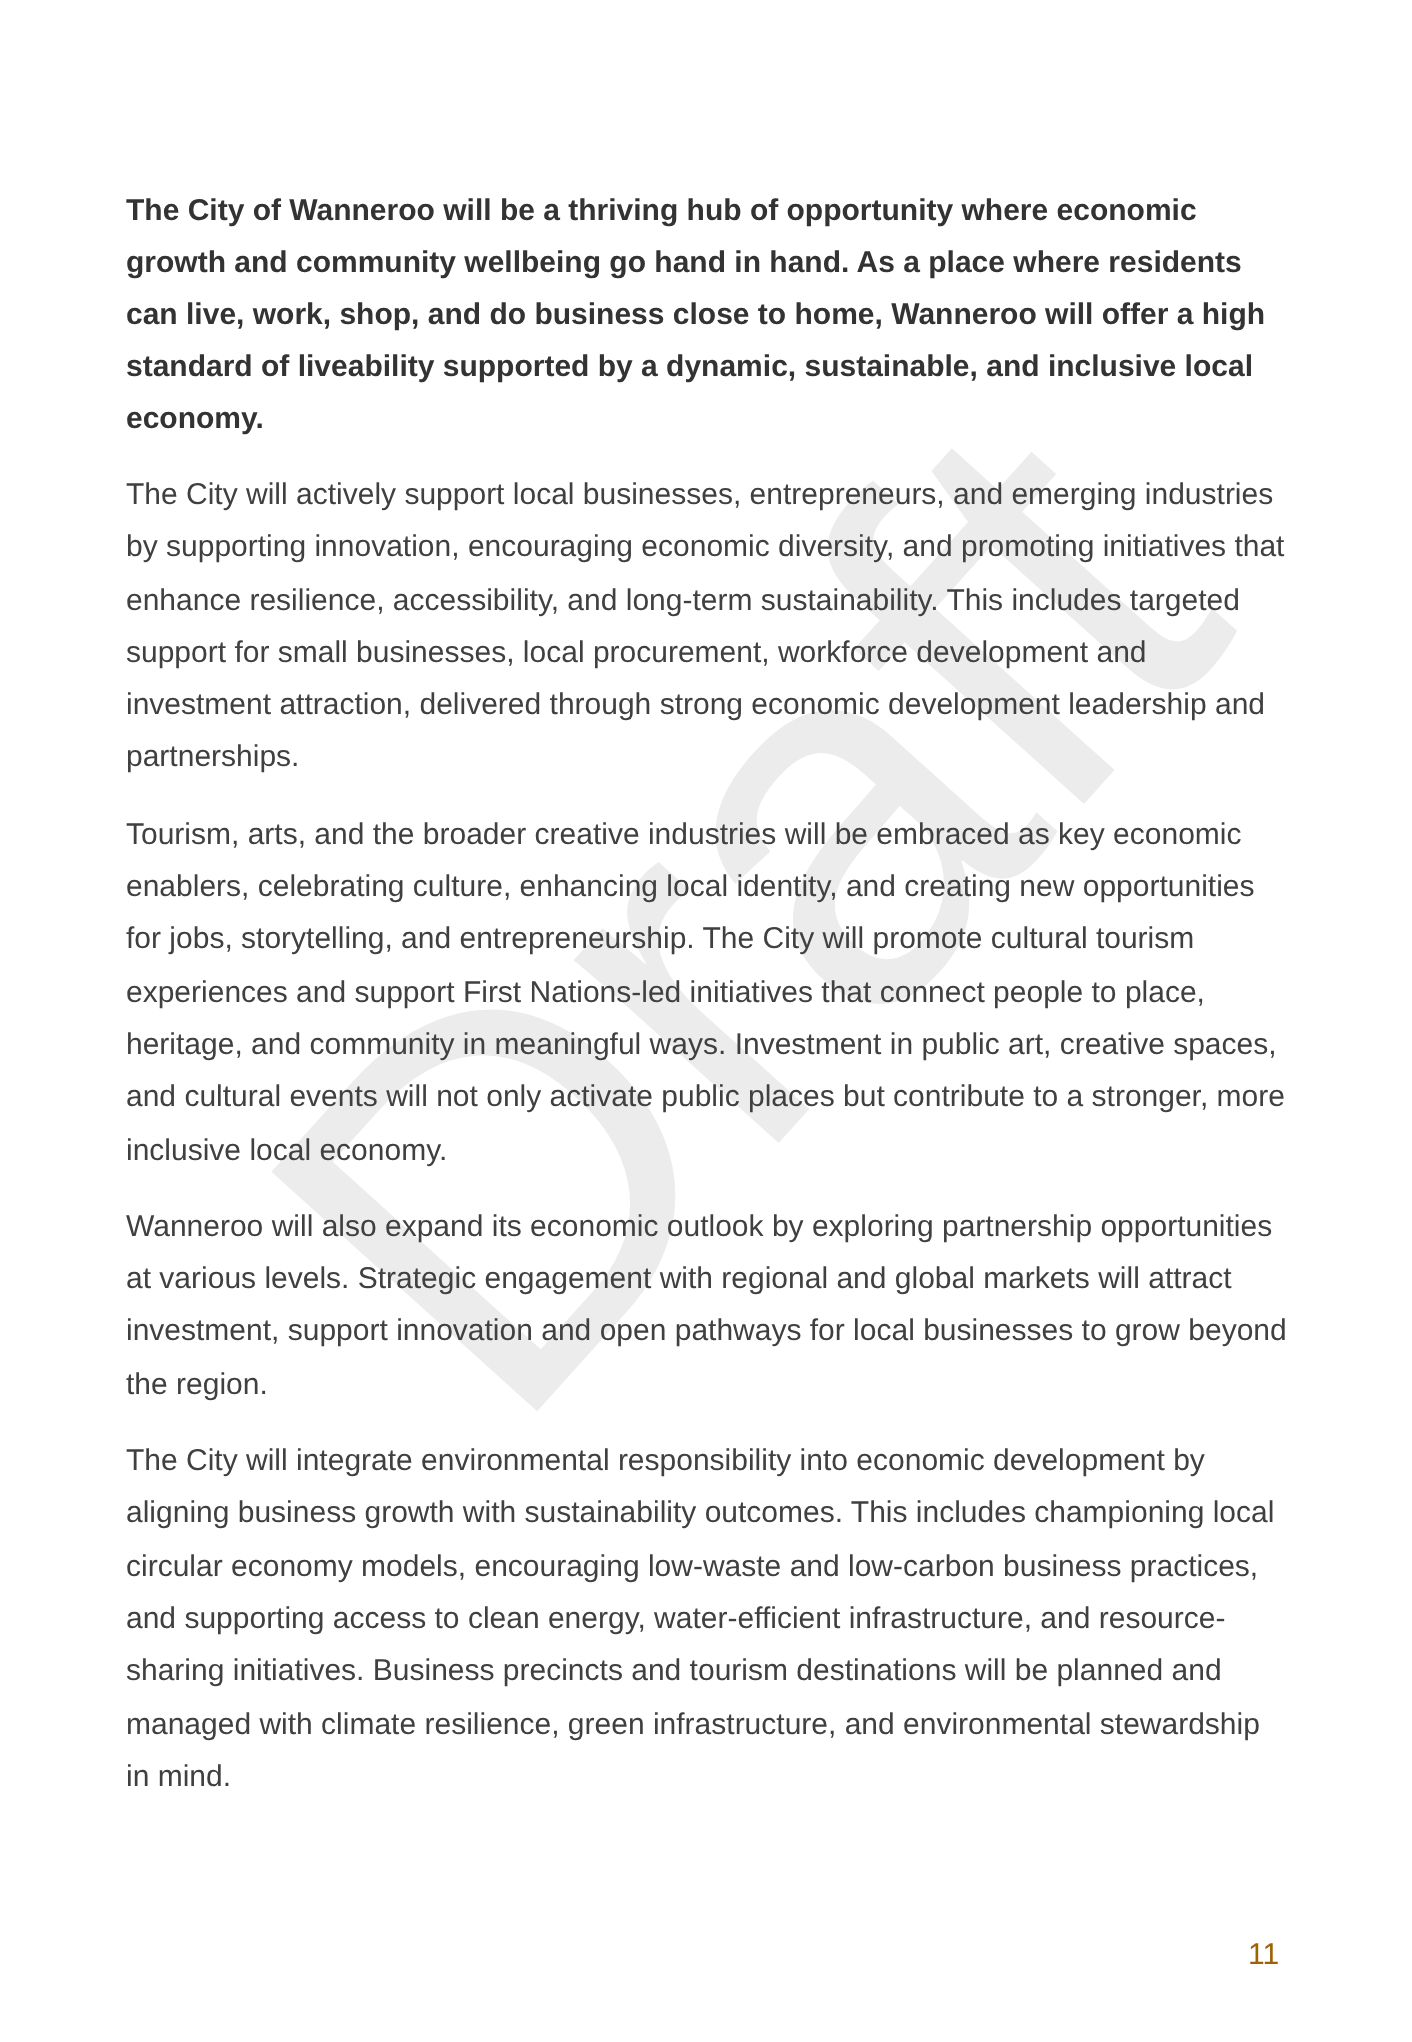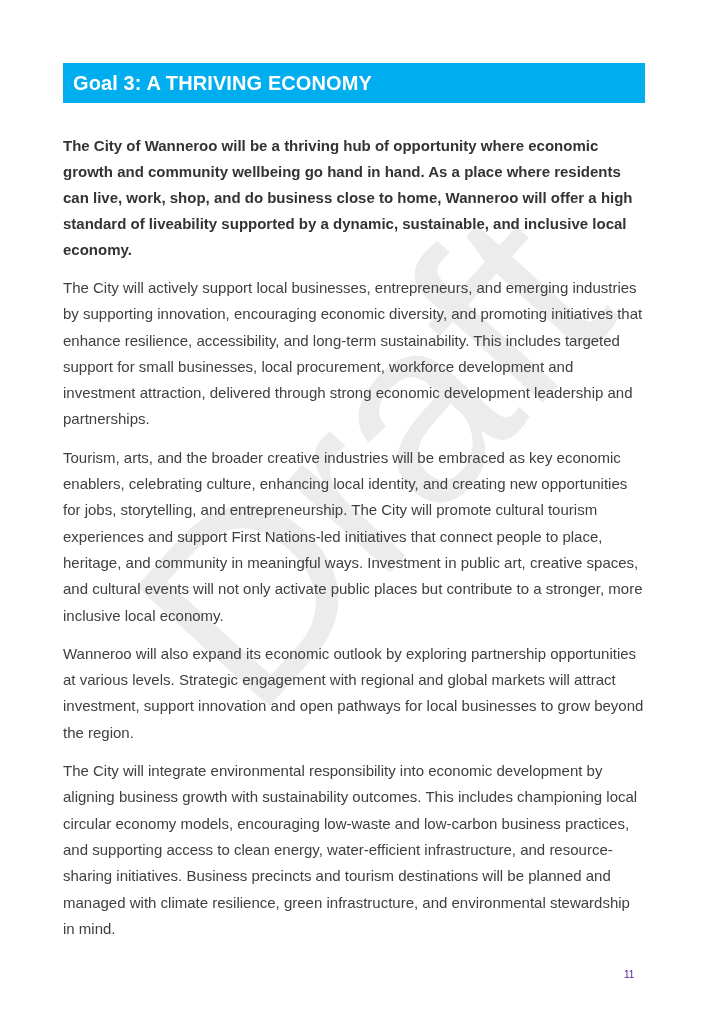--- a/index.html
+++ b/index.html
@@ -60,34 +60,31 @@
     .para {
       margin: 12px 0 0 0;
       font-size: 15px;
       line-height: 26.3px;
       color: #404040;
     }
     .page-number {
       position: absolute;
       left: 624px;
       top: 969px;
-      font-size: 10px;
-      color: #4c1d95;
+      font-size: 15px;
+      color: #a16207;
       z-index: 1;
     }
   </style>
 </head>
 <body>
 
 <div class="watermark">Draft</div>
 
 <div class="content">
-  <div class="goal-heading">
-    <span>Goal 3: A THRIVING ECONOMY</span>
-  </div>
 
   <p class="intro">The City of Wanneroo will be a thriving hub of opportunity where economic growth and community wellbeing go hand in hand. As a place where residents can live, work, shop, and do business close to home, Wanneroo will offer a high standard of liveability supported by a dynamic, sustainable, and inclusive local economy.</p>
 
   <p class="para">The City will actively support local businesses, entrepreneurs, and emerging industries by supporting innovation, encouraging economic diversity, and promoting initiatives that enhance resilience, accessibility, and long-term sustainability. This includes targeted support for small businesses, local procurement, workforce development and investment attraction, delivered through strong economic development leadership and partnerships.</p>
   <p class="para">Tourism, arts, and the broader creative industries will be embraced as key economic enablers, celebrating culture, enhancing local identity, and creating new opportunities for jobs, storytelling, and entrepreneurship. The City will promote cultural tourism experiences and support First Nations-led initiatives that connect people to place, heritage, and community in meaningful ways. Investment in public art, creative spaces, and cultural events will not only activate public places but contribute to a stronger, more inclusive local economy.</p>
   <p class="para">Wanneroo will also expand its economic outlook by exploring partnership opportunities at various levels. Strategic engagement with regional and global markets will attract investment, support innovation and open pathways for local businesses to grow beyond the region.</p>
   <p class="para">The City will integrate environmental responsibility into economic development by aligning business growth with sustainability outcomes. This includes championing local circular economy models, encouraging low-waste and low-carbon business practices, and supporting access to clean energy, water-efficient infrastructure, and resource-sharing initiatives. Business precincts and tourism destinations will be planned and managed with climate resilience, green infrastructure, and environmental stewardship in mind.</p>
 </div>
 
 <div class="page-number">11</div>

